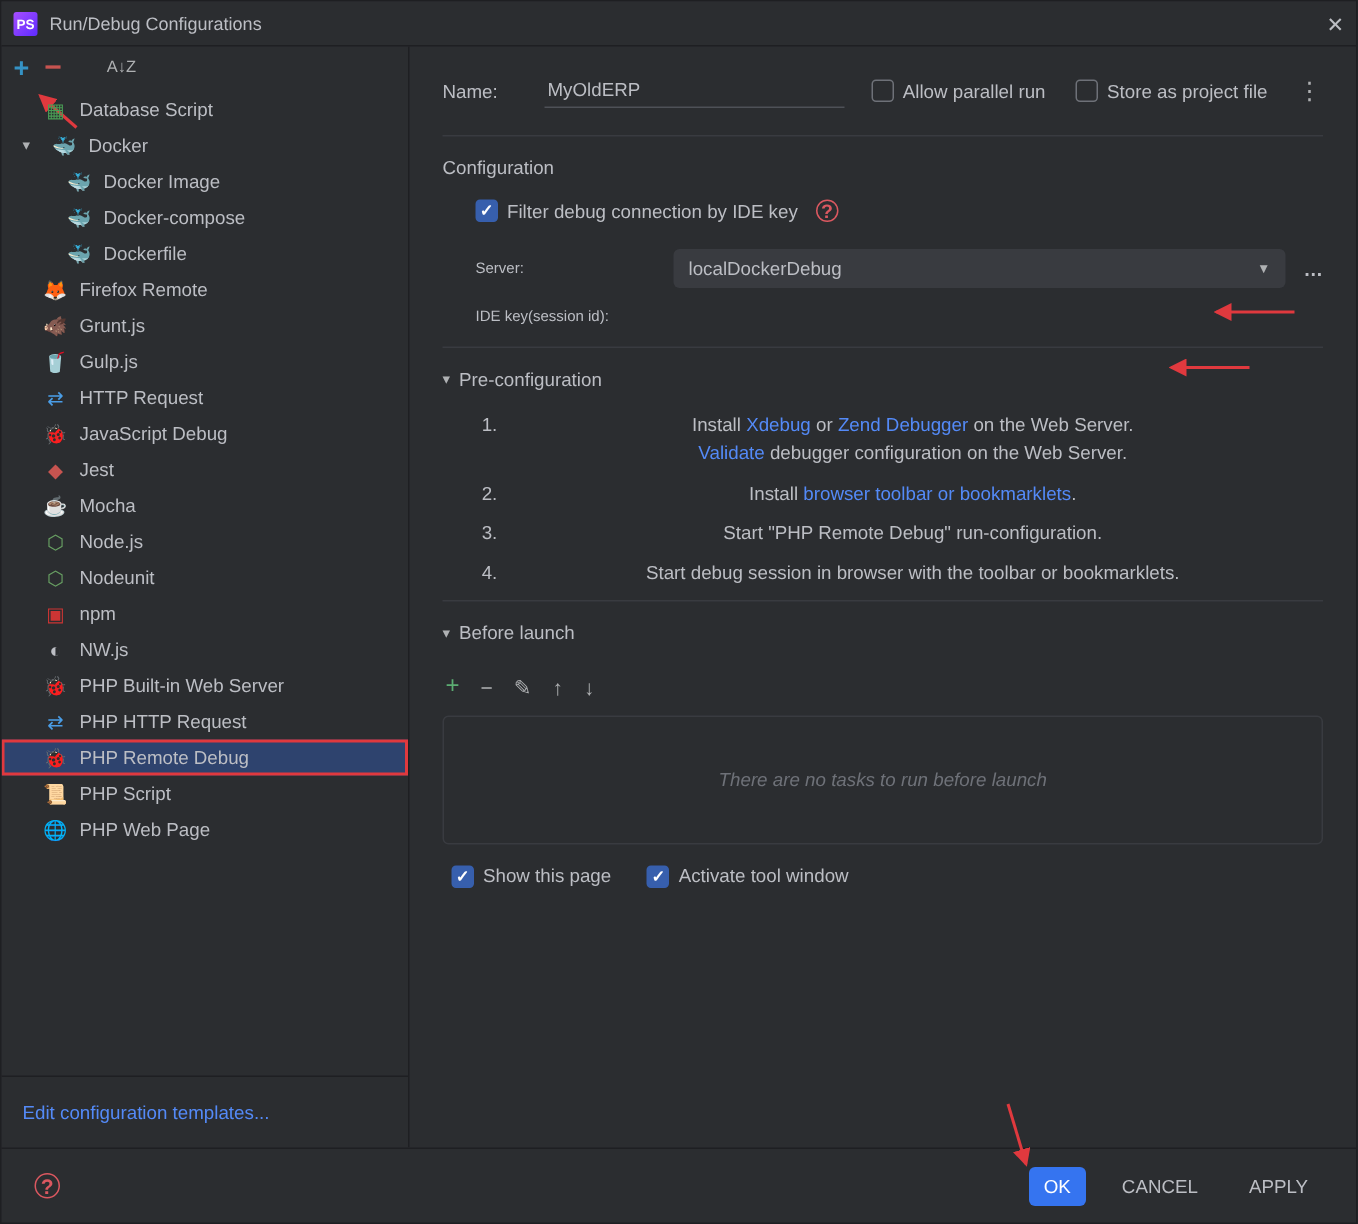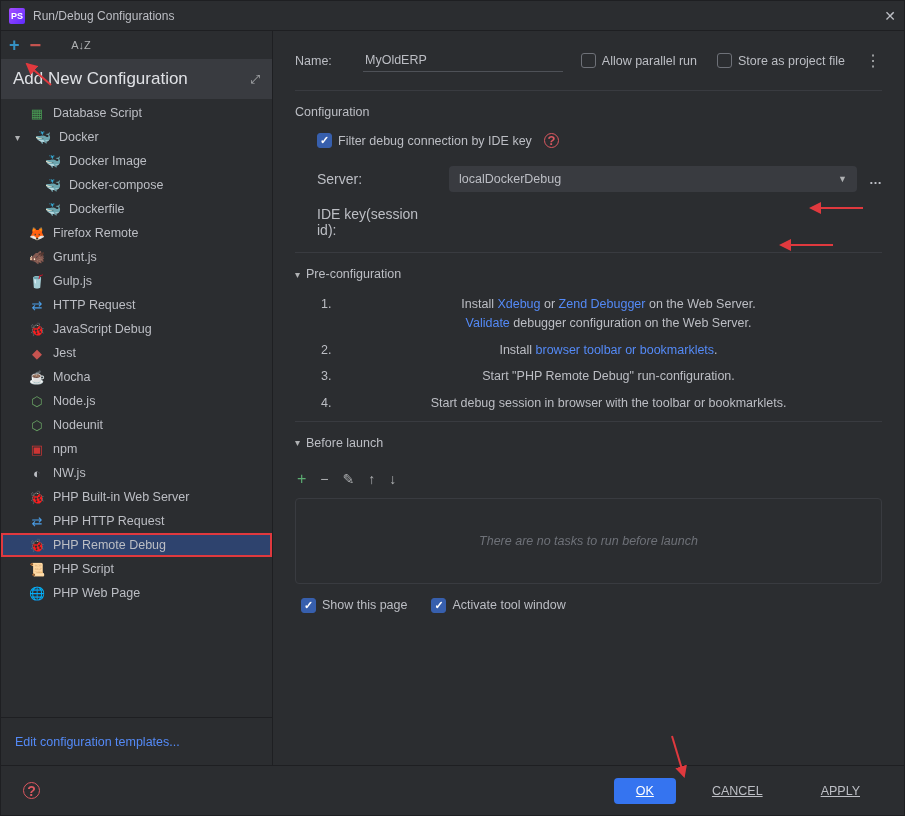--- a/index.html
+++ b/index.html
@@ -103,21 +103,21 @@
 .chkbox{width:15px;height:15px;border:1.5px solid #6e7178;border-radius:3px;display:flex;align-items:center;justify-content:center;cursor:pointer;}
 .chkbox.checked{background:#375fad;border-color:#375fad;}
 .chkbox.checked::after{content:"✓";color:#fff;font-size:11px;font-weight:bold;}
 .more-dots{cursor:pointer;color:#afb1b3;font-size:16px;letter-spacing:1px;}
 
 .section{border-top:1px solid #393b40;padding-top:14px;margin-top:8px;}
 .section-title{font-size:12.5px;color:#bcbec4;margin-bottom:14px;display:flex;align-items:center;gap:6px;}
 .section-title .chev{font-size:10px;color:#afb1b3;}
 
 .form-row{display:flex;align-items:center;gap:12px;margin-bottom:14px;padding-left:22px;}
-.form-row .flabel{width:120px;font-size:14px;}
+.form-row .flabel{width:120px;font-size:10px;}
 .select{
   flex:1;background:#393b40;border:none;border-radius:4px;
   padding:6px 10px;color:#bcbec4;font-size:12.5px;
   display:flex;align-items:center;justify-content:space-between;cursor:pointer;
 }
 .select .caret{font-size:9px;color:#afb1b3;}
 .dots-btn{color:#bcbec4;cursor:pointer;font-weight:bold;}
 .ideinput{
   flex:1;background:transparent;border:none;border-bottom:1px solid #4e5157;
   color:#bcbec4;padding:4px 2px;font-size:12.5px;outline:none;
@@ -137,21 +137,21 @@
   color:#6e7178;font-size:12.5px;font-style:italic;
 }
 .show-row{display:flex;gap:24px;padding:14px 0 0 6px;}
 
 .footer{
   height:50px;border-top:1px solid #1e1f22;
   display:flex;align-items:center;padding:0 22px;gap:14px;
 }
 .help-footer{color:#db5860;font-size:14px;border:1.5px solid #db5860;border-radius:50%;width:17px;height:17px;display:flex;align-items:center;justify-content:center;font-weight:bold;cursor:pointer;}
 .footer-spacer{flex:1;}
-.btn{padding:6px 22px;font-size:12.5px;cursor:pointer;border-radius:4px;border:none;background:transparent;color:#bcbec4;text-decoration:underline;}
+.btn{padding:6px 10px;font-size:12.5px;cursor:pointer;border-radius:4px;border:none;background:transparent;color:#bcbec4;}
 .btn.primary{background:#3574f0;color:#fff;}
 
 
 .arrow{position:absolute;pointer-events:none;}
 .arrow svg{overflow:visible;}
 
 
 .i-db{color:#499c54;}
 .i-docker{color:#4a9de6;}
 .i-firefox{color:#ff7139;}
@@ -202,24 +202,20 @@
         <svg width="40" height="30">
             <defs>
               <marker id="ah1" markerWidth="6" markerHeight="6" refX="5" refY="3" orient="auto">
                 <path d="M0,0 L6,3 L0,6 Z" fill="#e0393e"></path>
               </marker>
             </defs>
         <line x1="28" y1="24" x2="4" y2="3" stroke="#e0393e" stroke-width="2" marker-end="url(#ah1)"></line>
           </svg>
       </div>
 
-      <div class="addnew-banner">
-        <h3>Add New Configuration</h3>
-        <span class="collapse-icon">⤢</span>
-      </div>
 
       <div class="tree" id="tree">
           <div class="tree-item lvl0">
             <span class="tree-icon i-db">▦</span>
             <span class="tree-label">Database Script</span>
           </div>
           <div class="tree-item expandable">
             <span class="tree-chevron">▾</span>
             <span class="tree-icon i-docker">🐳</span>
             <span class="tree-label">Docker</span>

